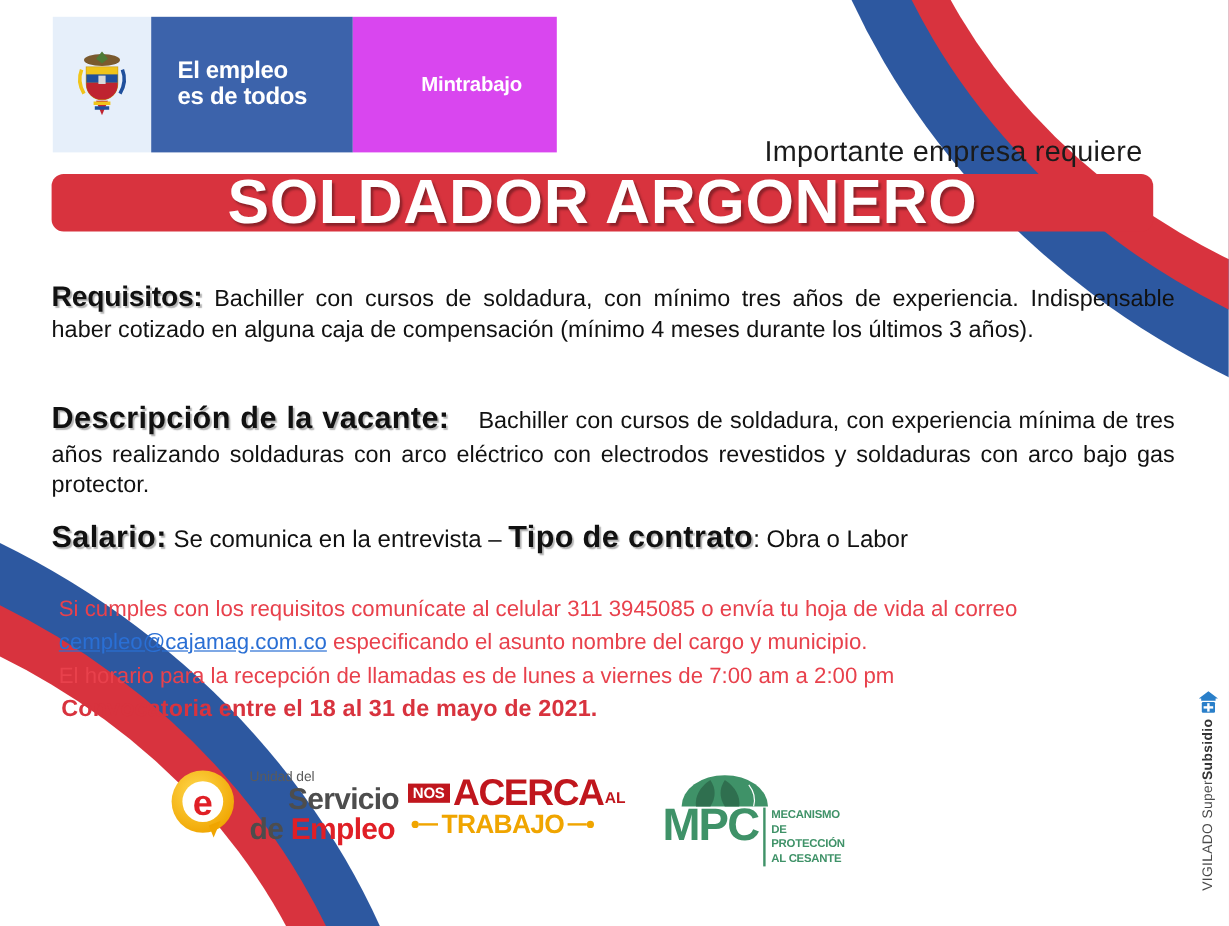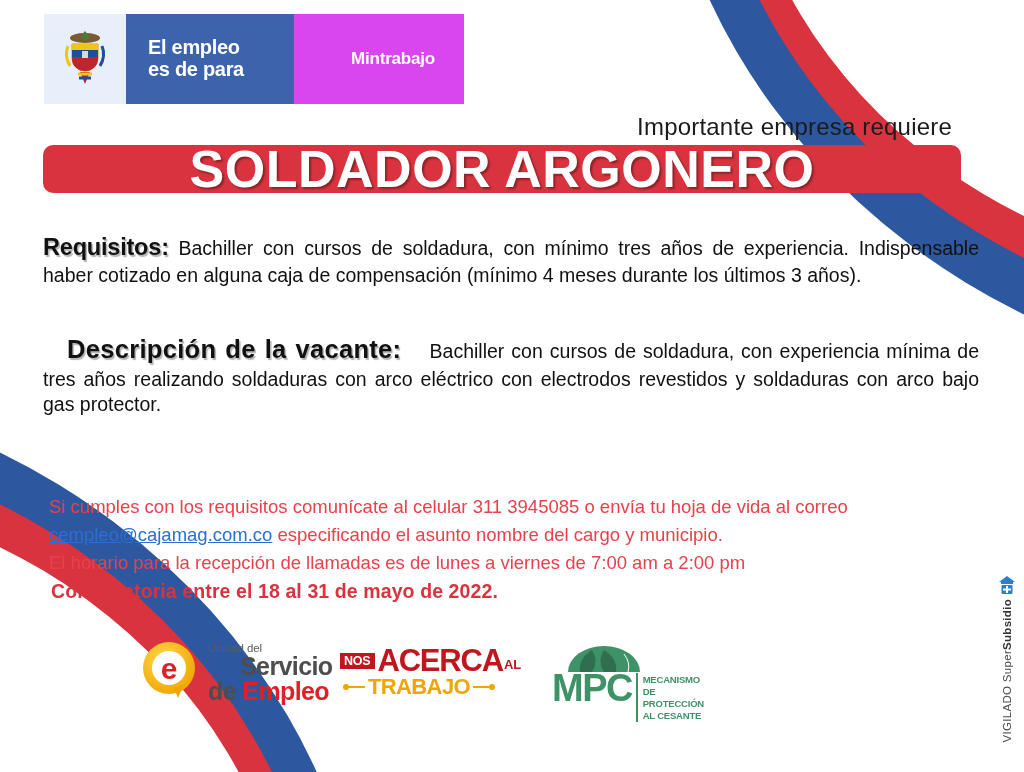--- a/index.html
+++ b/index.html
@@ -58,21 +58,21 @@
     bottom: -218px; left: -272px;
     width: 566px; height: 505px;
     background: #ffffff;
     border-radius: 0 100% 0 0;
   }
 
   
   .gov-bar {
     position: absolute;
     left: 44px; top: 14px;
-    height: 90px;
+    height: 113px;
     display: flex;
     align-items: stretch;
   }
   .gov-shield-box {
     width: 82px;
     background: #e6effa;
     display: flex; align-items: center; justify-content: center;
   }
   .gov-emp {
     width: 168px;
@@ -145,21 +145,20 @@
     font-weight: bold;
     font-size: 23.5px;
     letter-spacing: -0.2px;
     text-shadow: 1.5px 1.5px 1px rgba(0,0,0,0.30);
   }
   .lbl-lg {
     font-weight: bold;
     font-size: 25.5px;
     letter-spacing: 0.3px;
     text-shadow: 1.5px 1.5px 1px rgba(0,0,0,0.30);
-    margin-left: 24px;
   }
 
   #requisitos-block { left: 43px; top: 232px; width: 936px; }
   #descripcion-block { left: 43px; top: 333px; width: 936px; }
   #salario-block { left: 43px; top: 432px; width: 936px; }
 
   .salario-line { white-space: nowrap; font-size: 20px; }
 
   
   #contact-block {
@@ -301,21 +300,21 @@
         <path d="M6 18 q-4 10 2 20" stroke="#f0c419" stroke-width="3" fill="none"></path>
         <path d="M40 18 q4 10 -2 20" stroke="#1f4f9c" stroke-width="3" fill="none"></path>
         <path d="M18 44 h10 l-5 12 z" fill="#bf2430"></path>
         <path d="M16 46 h14" stroke="#f0c419" stroke-width="3"></path>
         <path d="M17 50 h12" stroke="#1f4f9c" stroke-width="3"></path>
       </svg>
     </div>
     <div class="gov-emp">
       <div class="gov-emp-text">
         <div>El empleo</div>
-        <div>es de para</div>
+        <div>es de todos</div>
       </div>
     </div>
     <div class="gov-min">
       <div class="gov-min-text">Mintrabajo</div>
     </div>
   </div>
 
   <div class="tagline">Importante empresa requiere</div>
 
   <div class="title-banner">
@@ -330,28 +329,33 @@
   </div>
 
   <div class="body-block" id="descripcion-block">
     <p class="para" style="margin:0;">
       <span class="lbl-lg">Descripción de la vacante:</span>
       &nbsp;&nbsp;
       <span>Bachiller con cursos de soldadura, con experiencia mínima de tres años realizando soldaduras con arco eléctrico con electrodos revestidos y soldaduras con arco bajo gas protector.</span>
     </p>
   </div>
 
+  <div class="body-block" id="salario-block">
+    <p class="para no-justify salario-line" style="margin:0;">
+      <span class="lbl-lg">Salario</span><span class="lbl-lg">:</span><span> Se comunica en la entrevista – </span><span class="lbl-lg">Tipo de contrato</span><span>: </span><span>Obra o Labor</span>
+    </p>
+  </div>
 
   <div id="contact-block">
     <div class="contact-line">Si cumples con los requisitos comunícate al celular 311 3945085 o envía tu hoja de vida al correo</div>
     <div class="contact-line"><a class="email-link" href="#">cempleo@cajamag.com.co</a><span>   especificando el asunto nombre del cargo y municipio.</span></div>
     <div class="contact-line">El horario para la recepción de llamadas es de lunes a viernes de  7:00 am a  2:00 pm</div>
   </div>
 
-  <div id="convocatoria">Convocatoria entre el 18 al 31 de mayo de 2022.</div>
+  <div id="convocatoria">Convocatoria entre el 18 al 31 de mayo de 2021.</div>
 
   <div class="logo" id="logo-sde">
     <svg class="sde-mark" viewBox="0 0 62 62" aria-hidden="true">
       <defs>
         <radialGradient id="gy" cx="40%" cy="35%" r="70%">
           <stop offset="0%" stop-color="#ffd84d"></stop>
           <stop offset="100%" stop-color="#f0a500"></stop>
         </radialGradient>
       </defs>
       <circle cx="31" cy="28" r="26" fill="url(#gy)"></circle>

